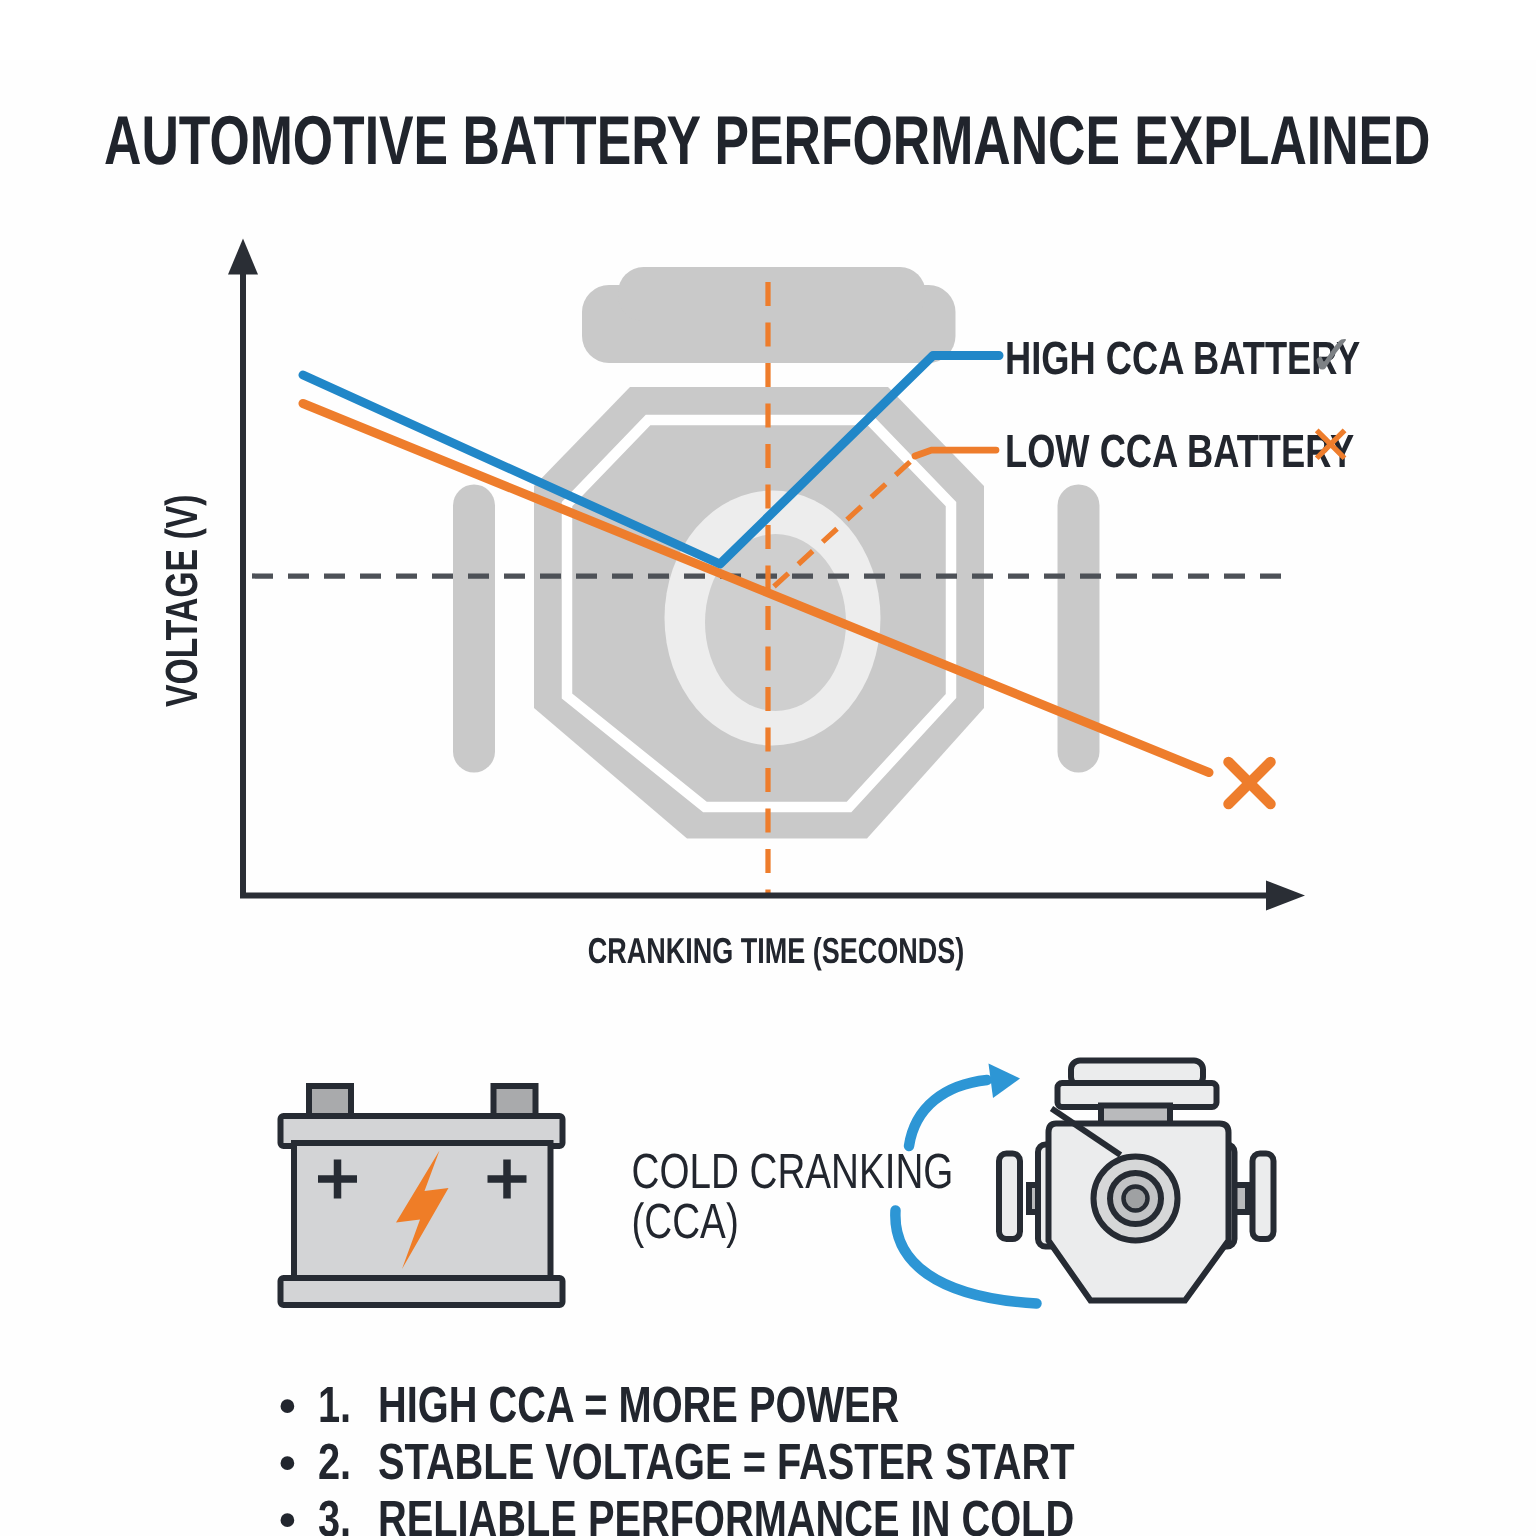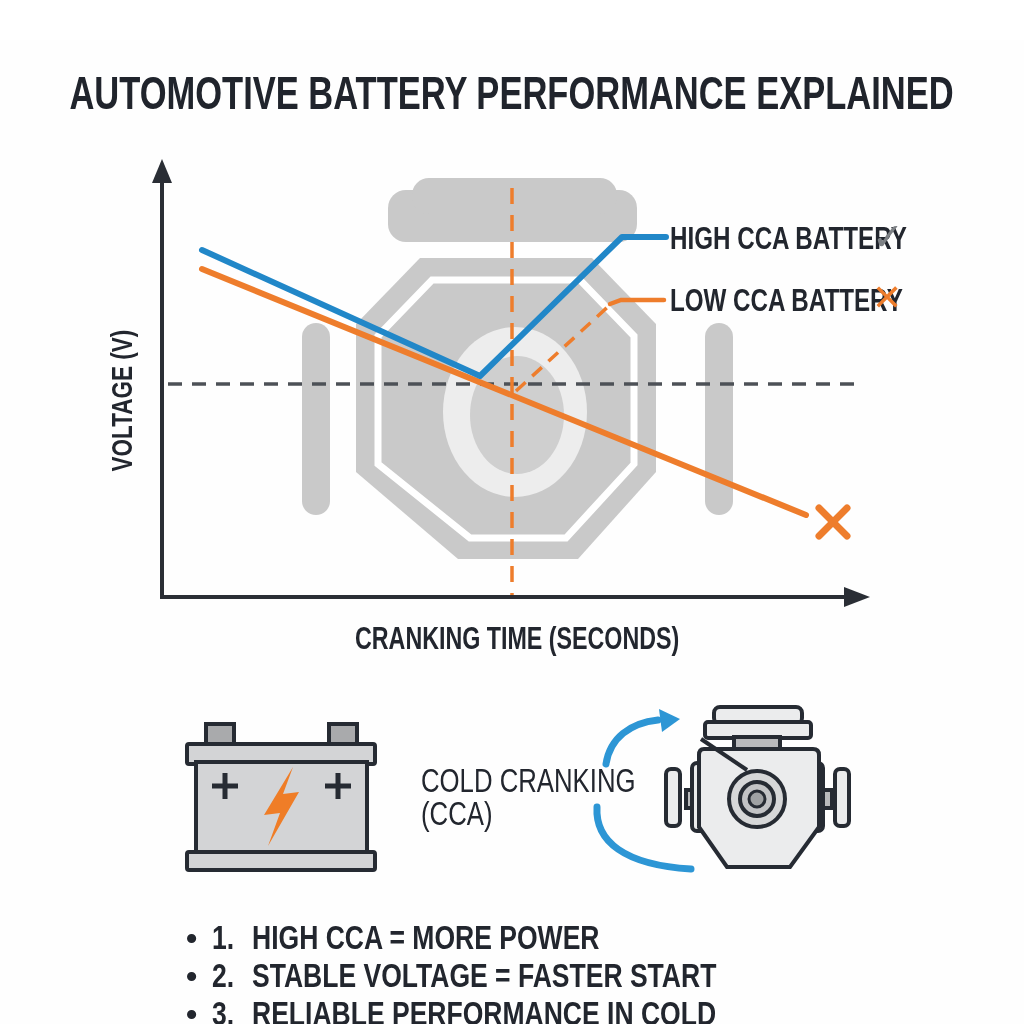--- a/index.html
+++ b/index.html
@@ -17,21 +17,21 @@
 
   .legend-row{position:absolute;height:36px;display:block;}
   .legend-row .lbl{font-size:31px;font-weight:bold;color:#22262e;}
   .legend-row .mk{position:absolute;left:202px;top:-6px;font-family:"DejaVu Sans",sans-serif;font-weight:bold;}
   .mk-check{color:#7d8185;font-size:38px;}
   .mk-x{color:#ee7d2c;font-size:36px;}
 
   .ylabel{position:absolute;left:12px;top:344px;width:220px;height:34px;
     transform:rotate(-90deg);text-align:center;font-size:30px;font-weight:bold;}
   .xlabel{position:absolute;left:162px;top:581px;width:710px;text-align:center;
-    font-size:31px;font-weight:bold;}
+    font-size:24px;font-weight:bold;}
 
   .icon-svg{position:absolute;}
 
   .cold-label{position:absolute;left:421px;top:724px;font-size:33px;font-weight:normal;line-height:33px;}
   .cold-label span{display:block;}
 
   .bullets{position:absolute;left:186px;top:878px;}
   .bullet-row{display:flex;align-items:baseline;height:38px;font-size:34px;font-weight:bold;}
   .b-dot{width:26px;font-size:32px;}
   .b-num{width:40px;}

